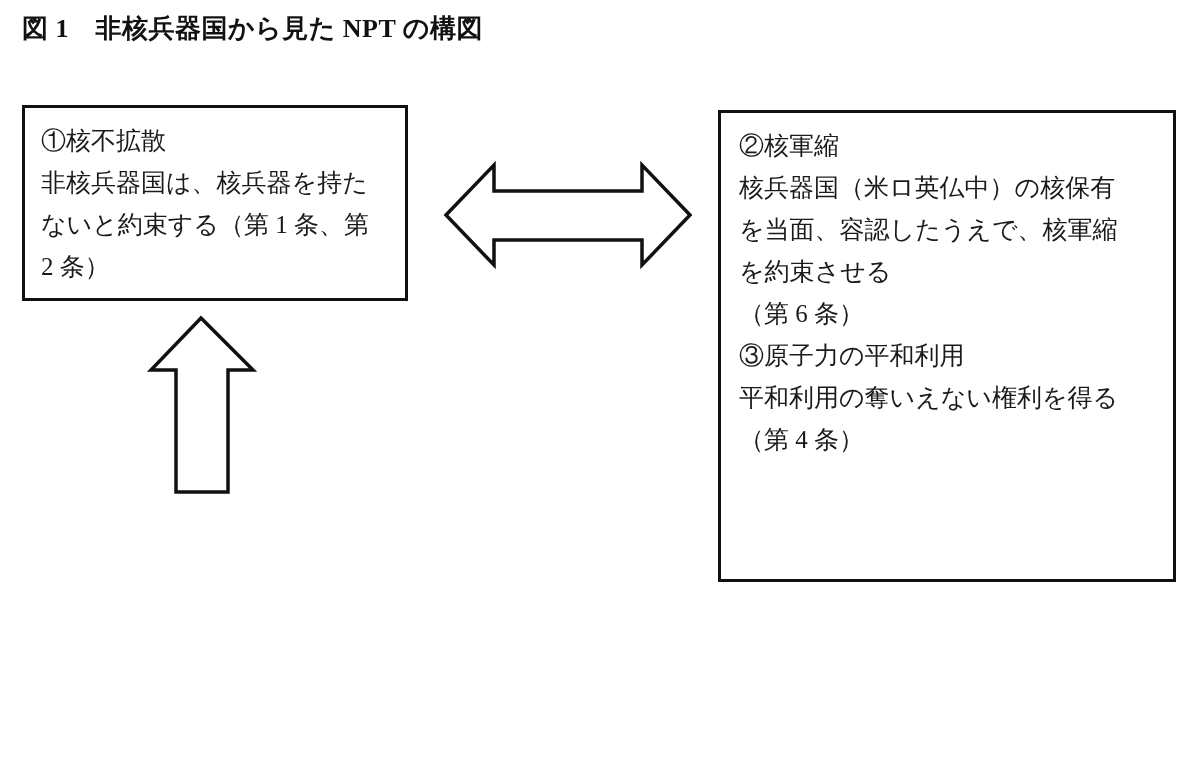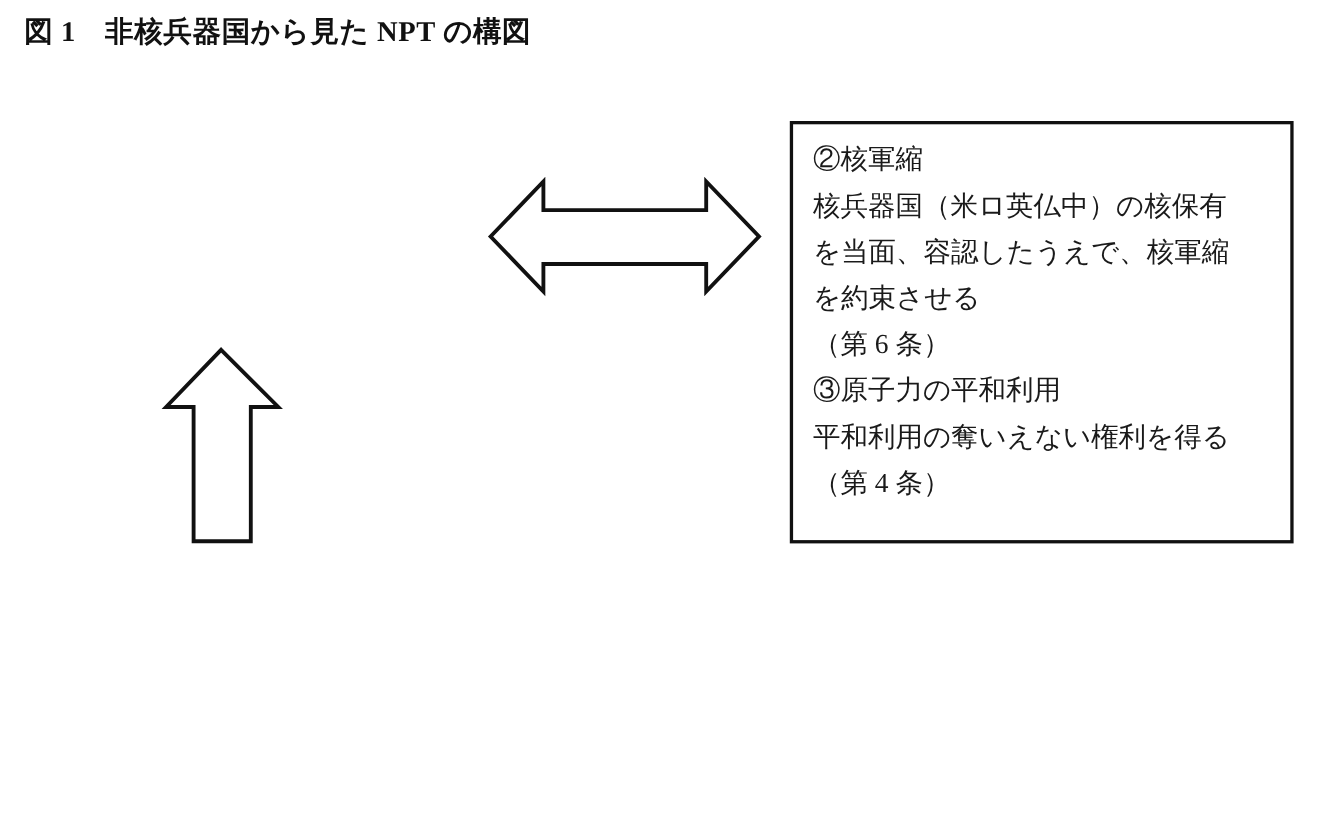--- a/index.html
+++ b/index.html
@@ -50,21 +50,21 @@
     height: 196px;
   }
   #box-nonproliferation .box-text {
     left: 16px;
     top: 12px;
   }
   #box-disarmament {
     left: 718px;
     top: 110px;
     width: 458px;
-    height: 384px;
+    height: 472px;
   }
   #box-disarmament .box-text {
     left: 18px;
     top: 12px;
   }
   #box-safeguards {
     left: 22px;
     top: 525px;
     width: 352px;
     height: 200px;
@@ -93,20 +93,26 @@
     stroke-linejoin: miter;
   }
 </style>
 </head>
 <body>
 
 <div id="page">
 
   <div class="figure-title">図 1　非核兵器国から見た NPT の構図</div>
 
+  <div class="box" id="box-nonproliferation">
+    <div class="box-text">①核不拡散
+非核兵器国は、核兵器を持た
+ないと約束する（第 1 条、第
+2 条）</div>
+  </div>
 
   <div class="box" id="box-disarmament">
     <div class="box-text">②核軍縮
 核兵器国（米ロ英仏中）の核保有
 を当面、容認したうえで、核軍縮
 を約束させる
 （第 6 条）
 ③原子力の平和利用
 平和利用の奪いえない権利を得る
 （第 4 条）</div>

